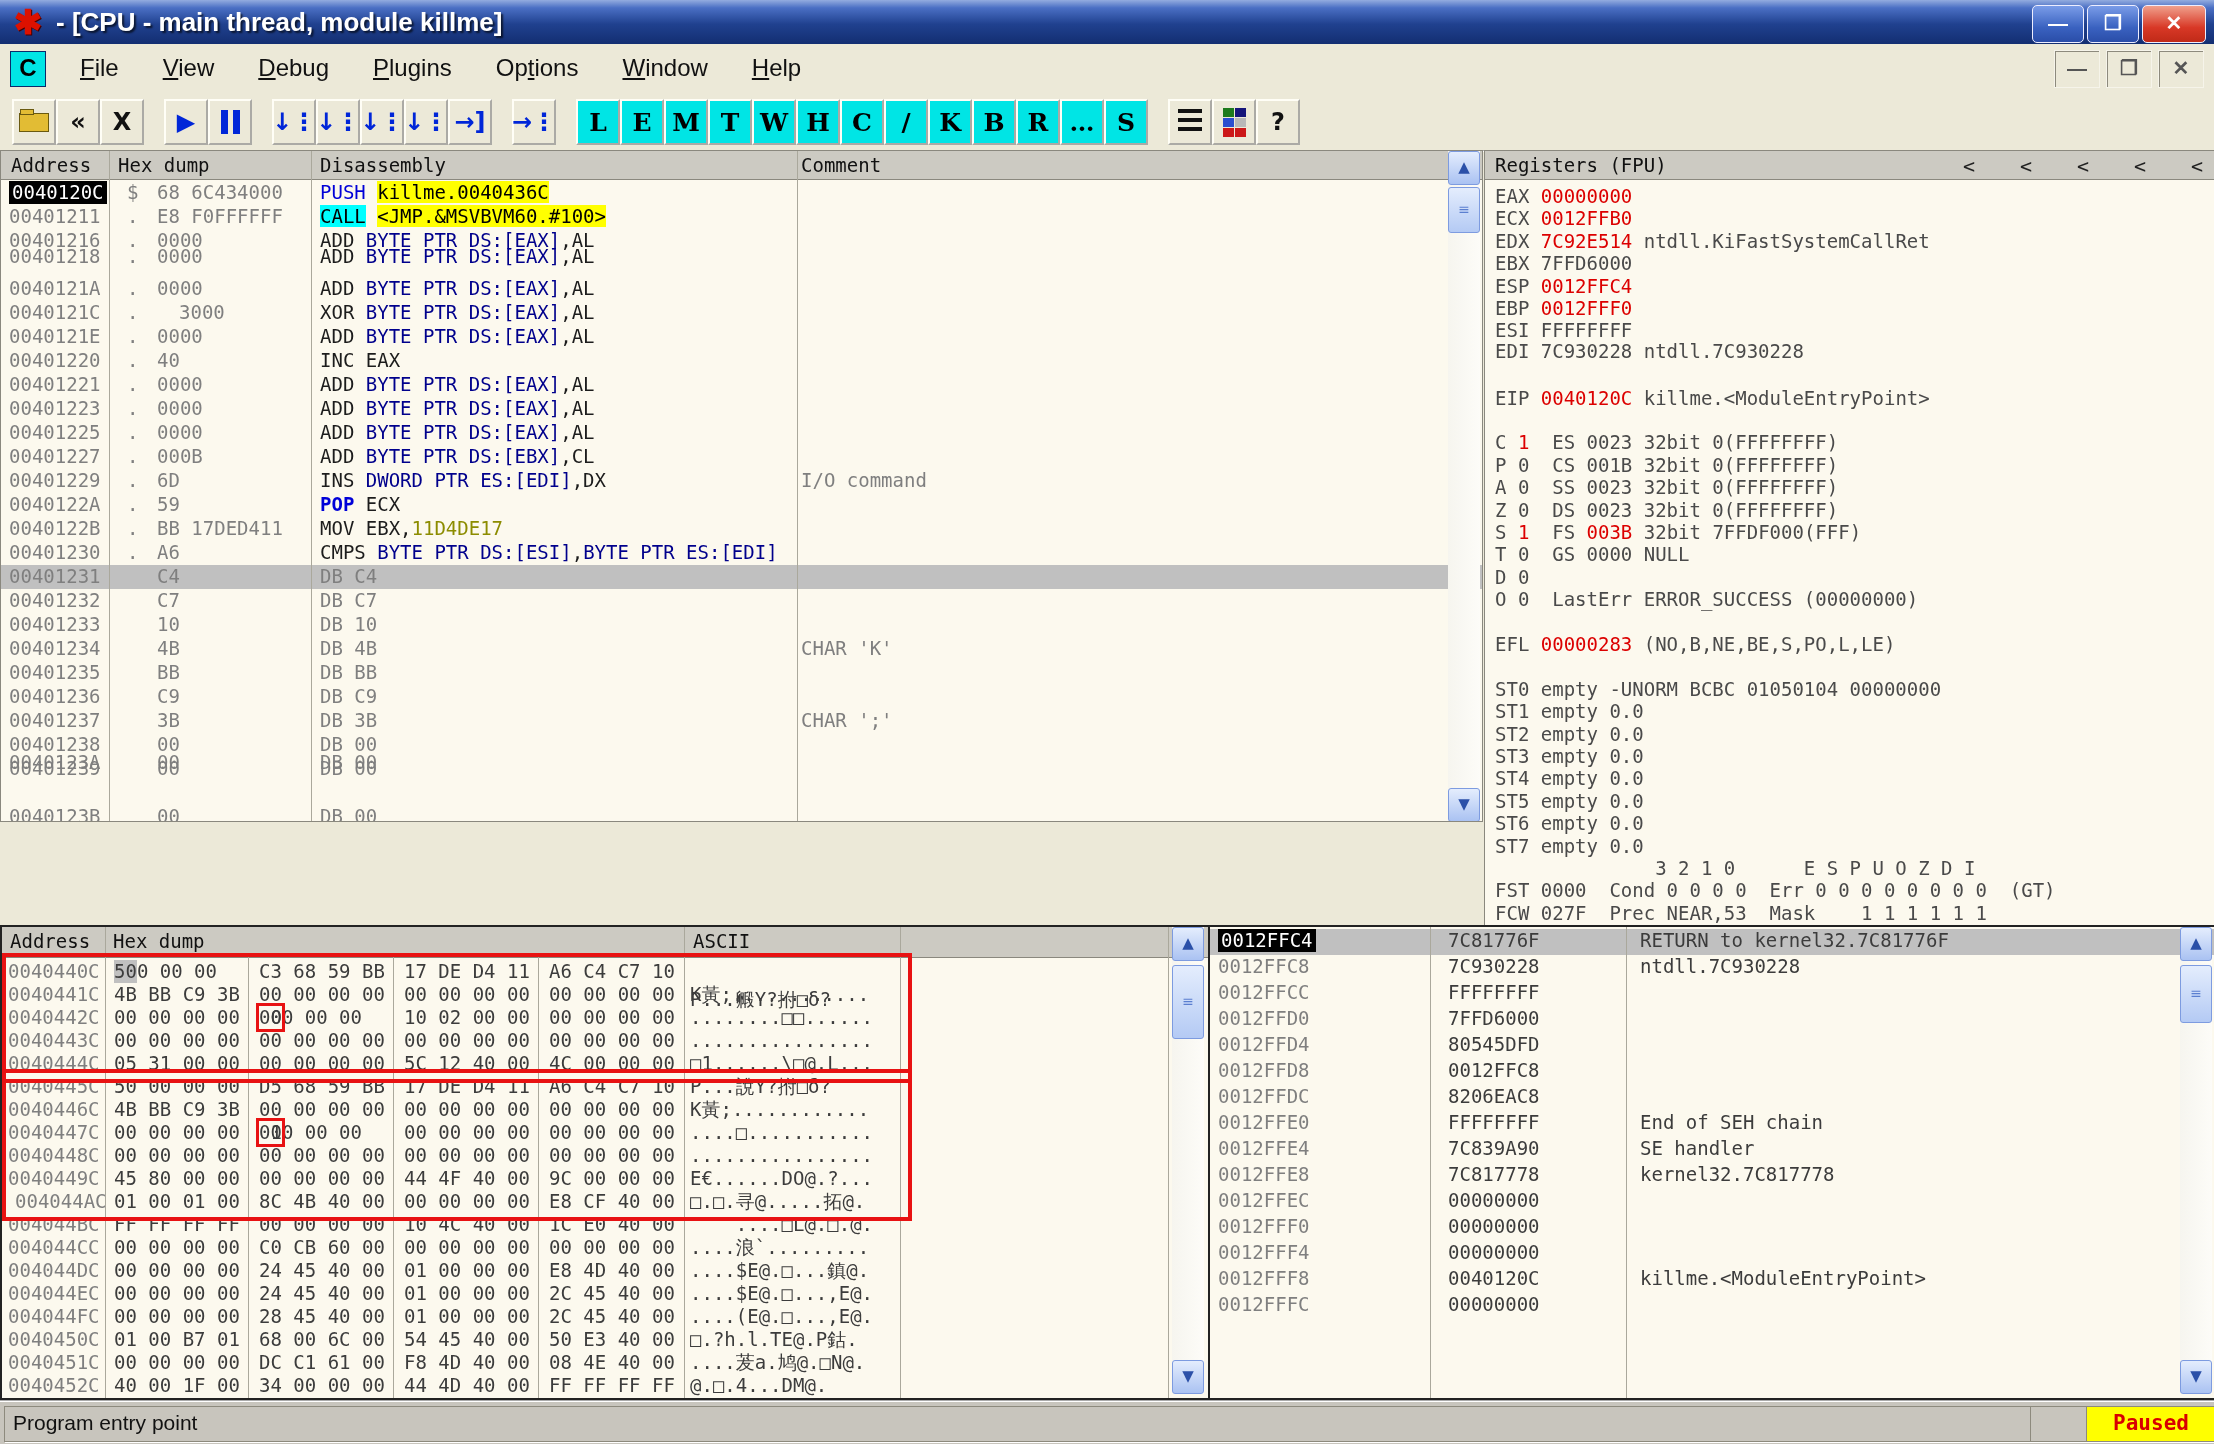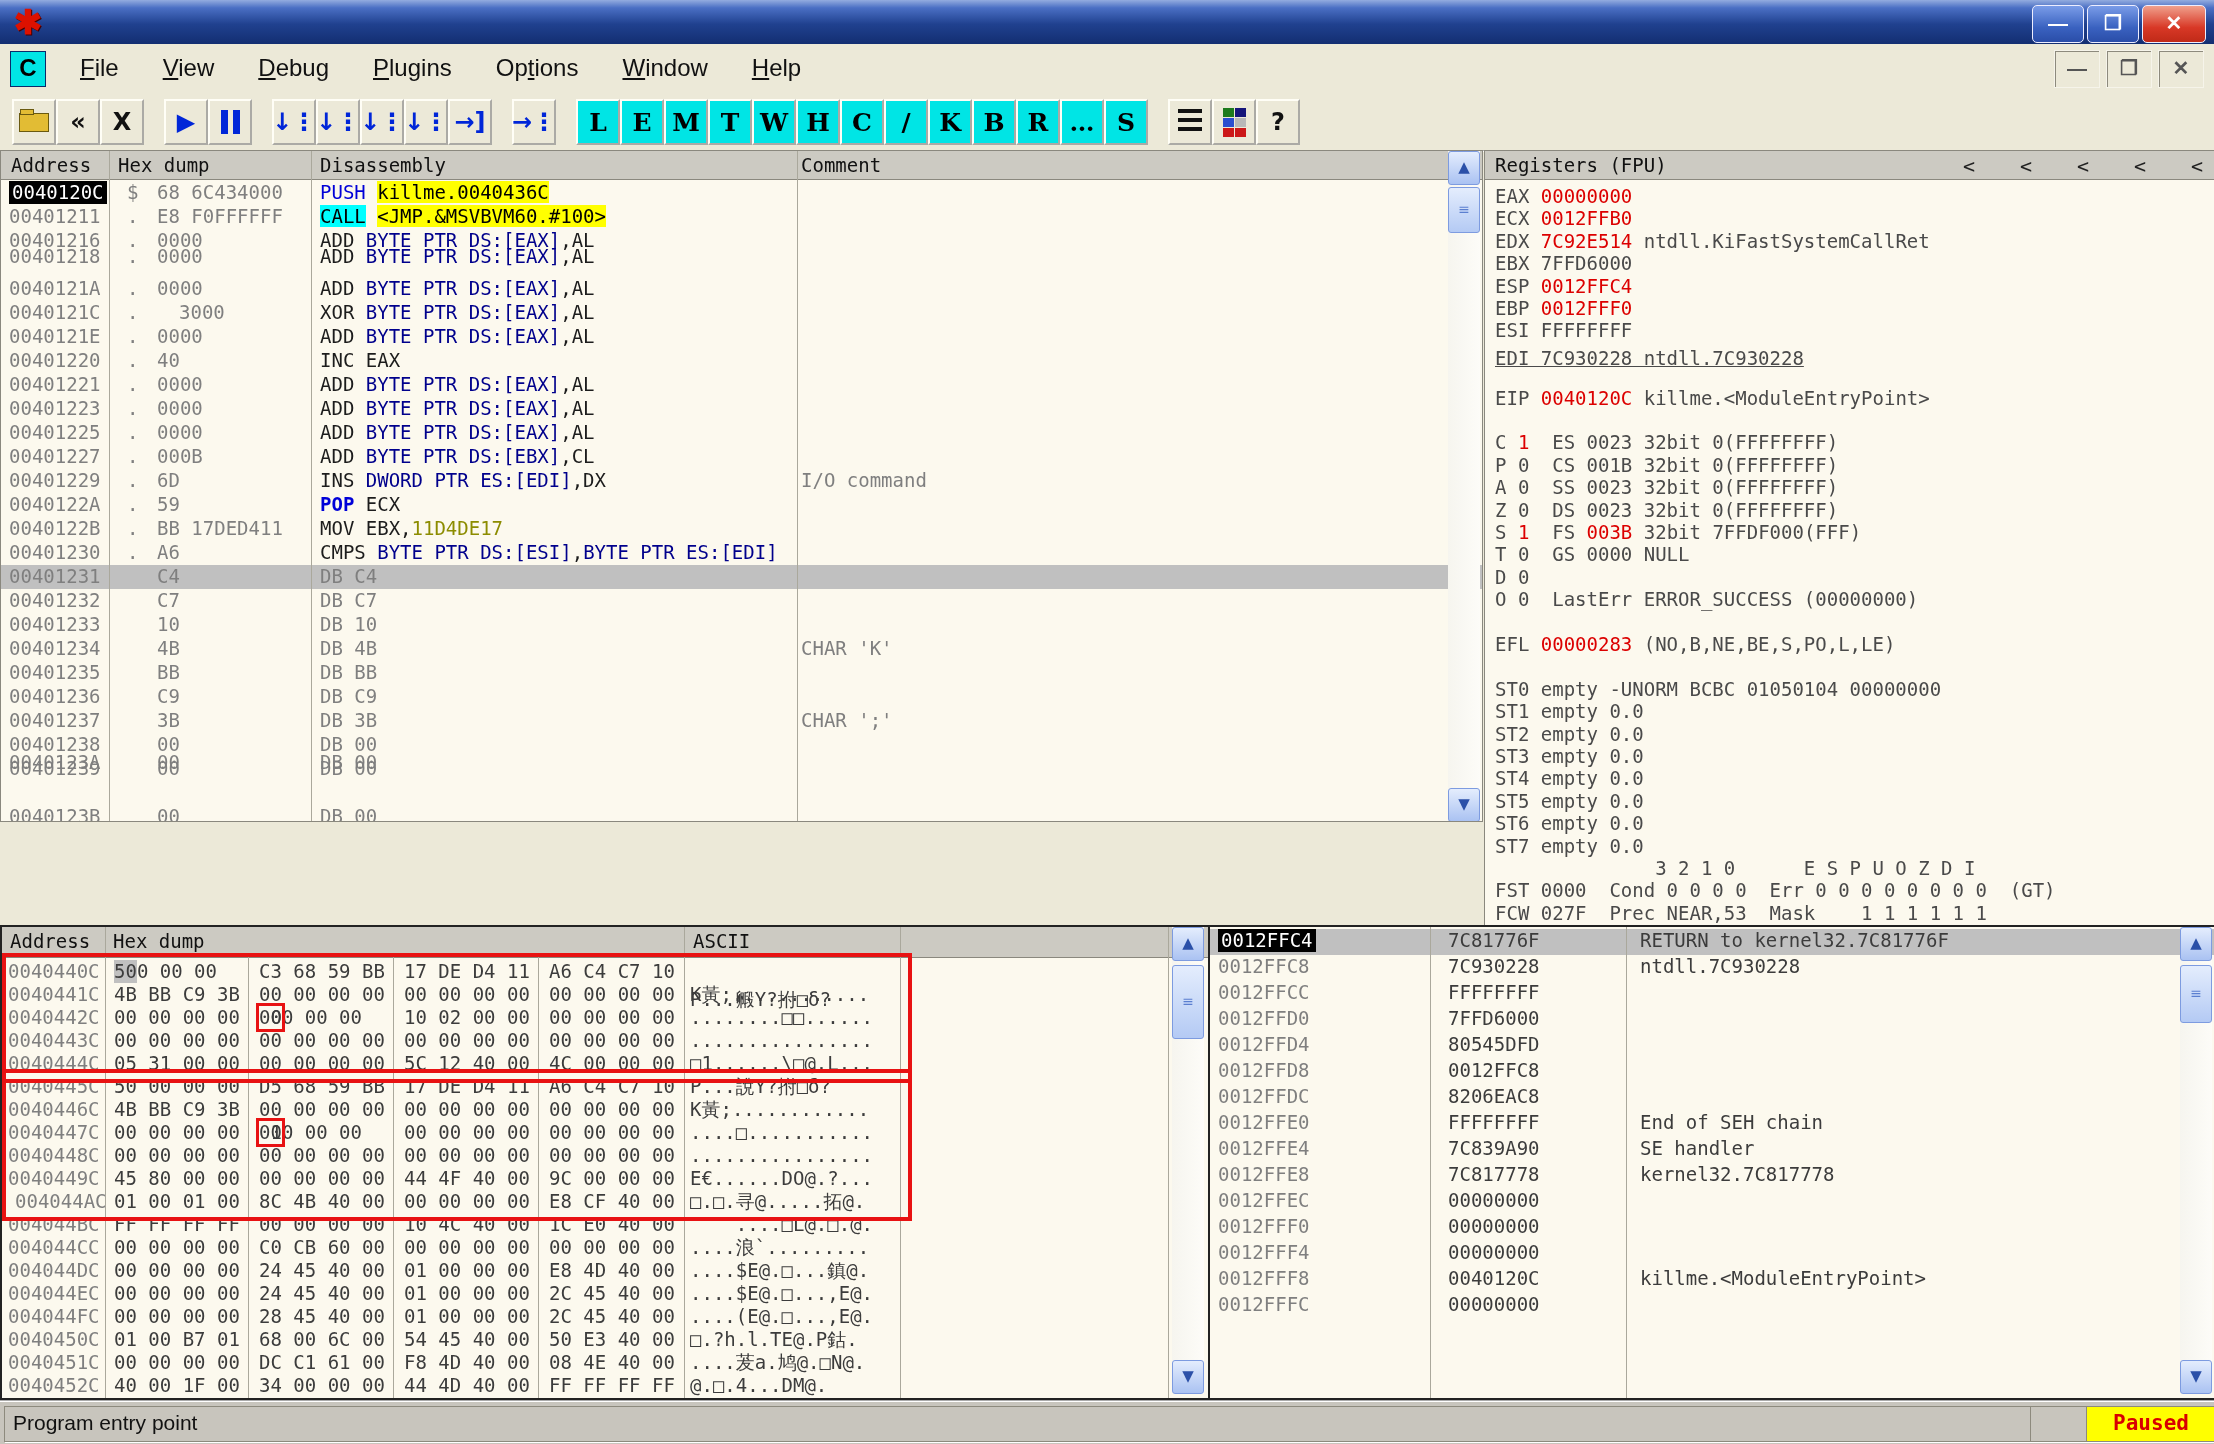--- a/index.html
+++ b/index.html
@@ -85,20 +85,21 @@
   .red{color:#dc0000;}
   .chev{color:#222;font-size:20px;font-family:"DejaVu Sans Mono",monospace;}
 </style>
 </head>
 <body>
 
 <div id="root">
 
   <div id="titlebar">
     <div id="app-icon">✱</div>
+    <div id="title-text"> - [CPU - main thread, module killme]</div>
     <div id="win-controls">
       <div class="wbtn">—</div>
       <div class="wbtn">❐</div>
       <div class="wbtn close">✕</div>
     </div>
   </div>
 
   <div id="menubar">
     <div id="mdi-icon">C</div>
     <div id="menu-items">
@@ -351,21 +352,21 @@
       <span class="chev" style="position:absolute;left:706px;top:3px;">&lt;</span>
     </div>
     <div id="reg-lines">
         <div class="reg-line" style="top: 34px;"><span>EAX </span><span class="red">00000000</span></div>
         <div class="reg-line" style="top: 56.4px;"><span>ECX </span><span class="red">0012FFB0</span></div>
         <div class="reg-line" style="top: 78.8px;"><span>EDX </span><span class="red">7C92E514</span><span> ntdll.KiFastSystemCallRet</span></div>
         <div class="reg-line" style="top: 101.2px;"><span>EBX 7FFD6000</span></div>
         <div class="reg-line" style="top: 123.6px;"><span>ESP </span><span class="red">0012FFC4</span></div>
         <div class="reg-line" style="top: 146px;"><span>EBP </span><span class="red">0012FFF0</span></div>
         <div class="reg-line" style="top: 168.4px;"><span>ESI FFFFFFFF</span></div>
-        <div class="reg-line" style="top: 196px; text-decoration: underline;"><span>EDI 7C930228 ntdll.7C930228</span></div>
+        <div class="reg-line" style="top: 189px;"><span>EDI 7C930228 ntdll.7C930228</span></div>
         <div class="reg-line" style="top: 213.2px;"></div>
         <div class="reg-line" style="top: 235.6px;"><span>EIP </span><span class="red">0040120C</span><span> killme.&lt;ModuleEntryPoint&gt;</span></div>
         <div class="reg-line" style="top: 258px;"></div>
         <div class="reg-line" style="top: 280.4px;"><span>C </span><span class="red">1</span><span>  ES 0023 32bit 0(FFFFFFFF)</span></div>
         <div class="reg-line" style="top: 302.8px;"><span>P 0  CS 001B 32bit 0(FFFFFFFF)</span></div>
         <div class="reg-line" style="top: 325.2px;"><span>A 0  SS 0023 32bit 0(FFFFFFFF)</span></div>
         <div class="reg-line" style="top: 347.6px;"><span>Z 0  DS 0023 32bit 0(FFFFFFFF)</span></div>
         <div class="reg-line" style="top: 370px;"><span>S </span><span class="red">1</span><span>  FS </span><span class="red">003B</span><span> 32bit 7FFDF000(FFF)</span></div>
         <div class="reg-line" style="top: 392.4px;"><span>T 0  GS 0000 NULL</span></div>
         <div class="reg-line" style="top: 414.8px;"><span>D 0</span></div>

